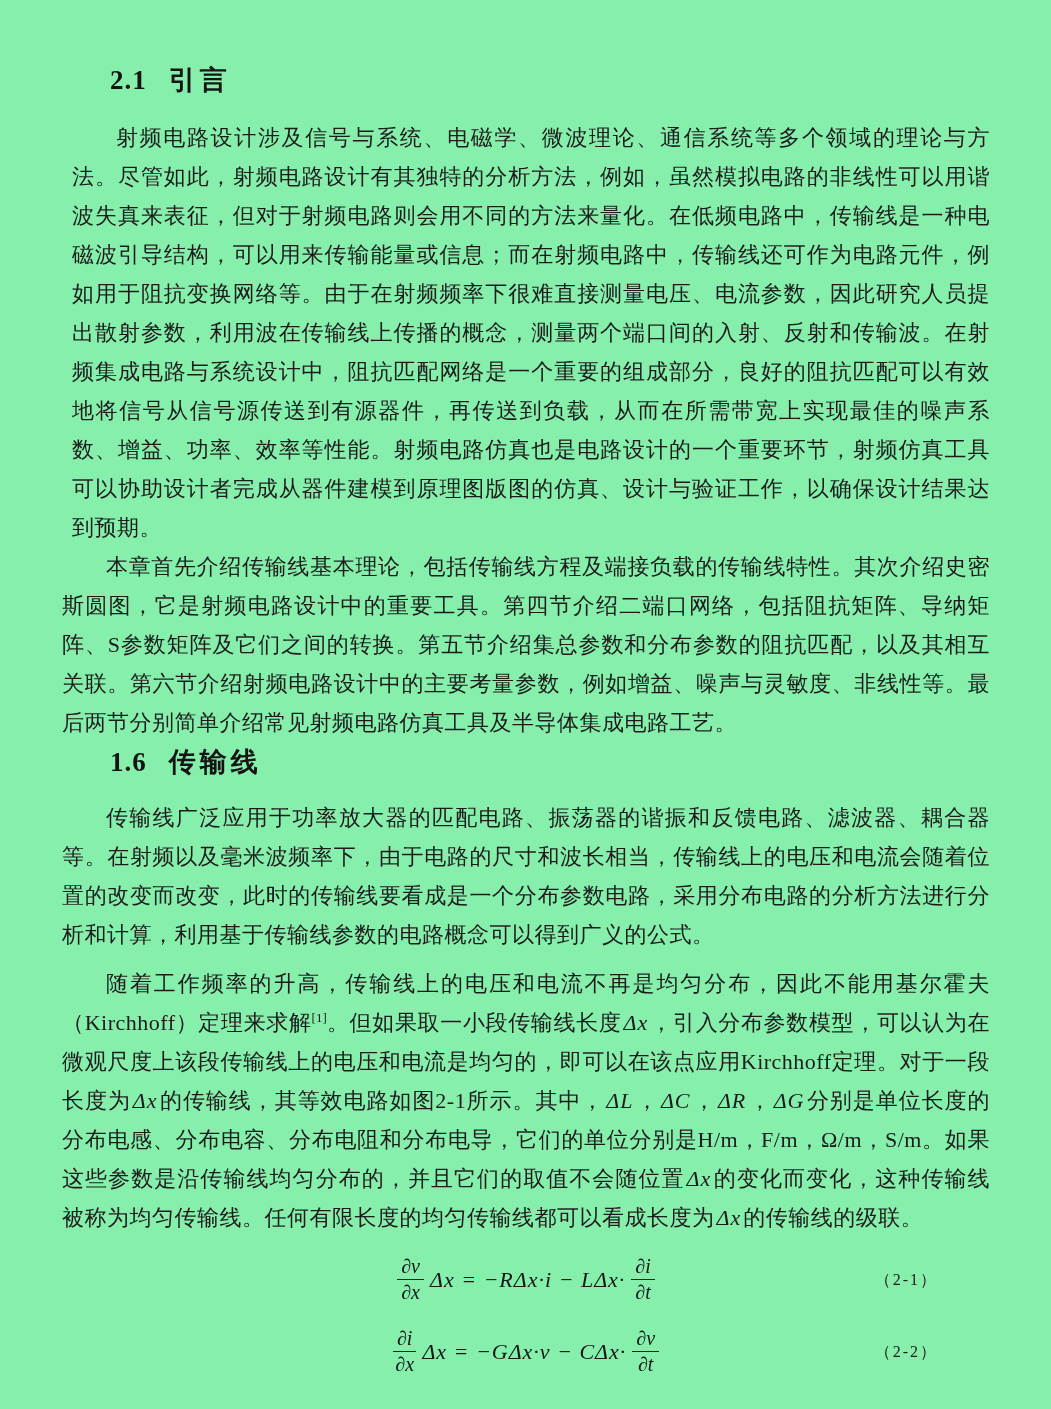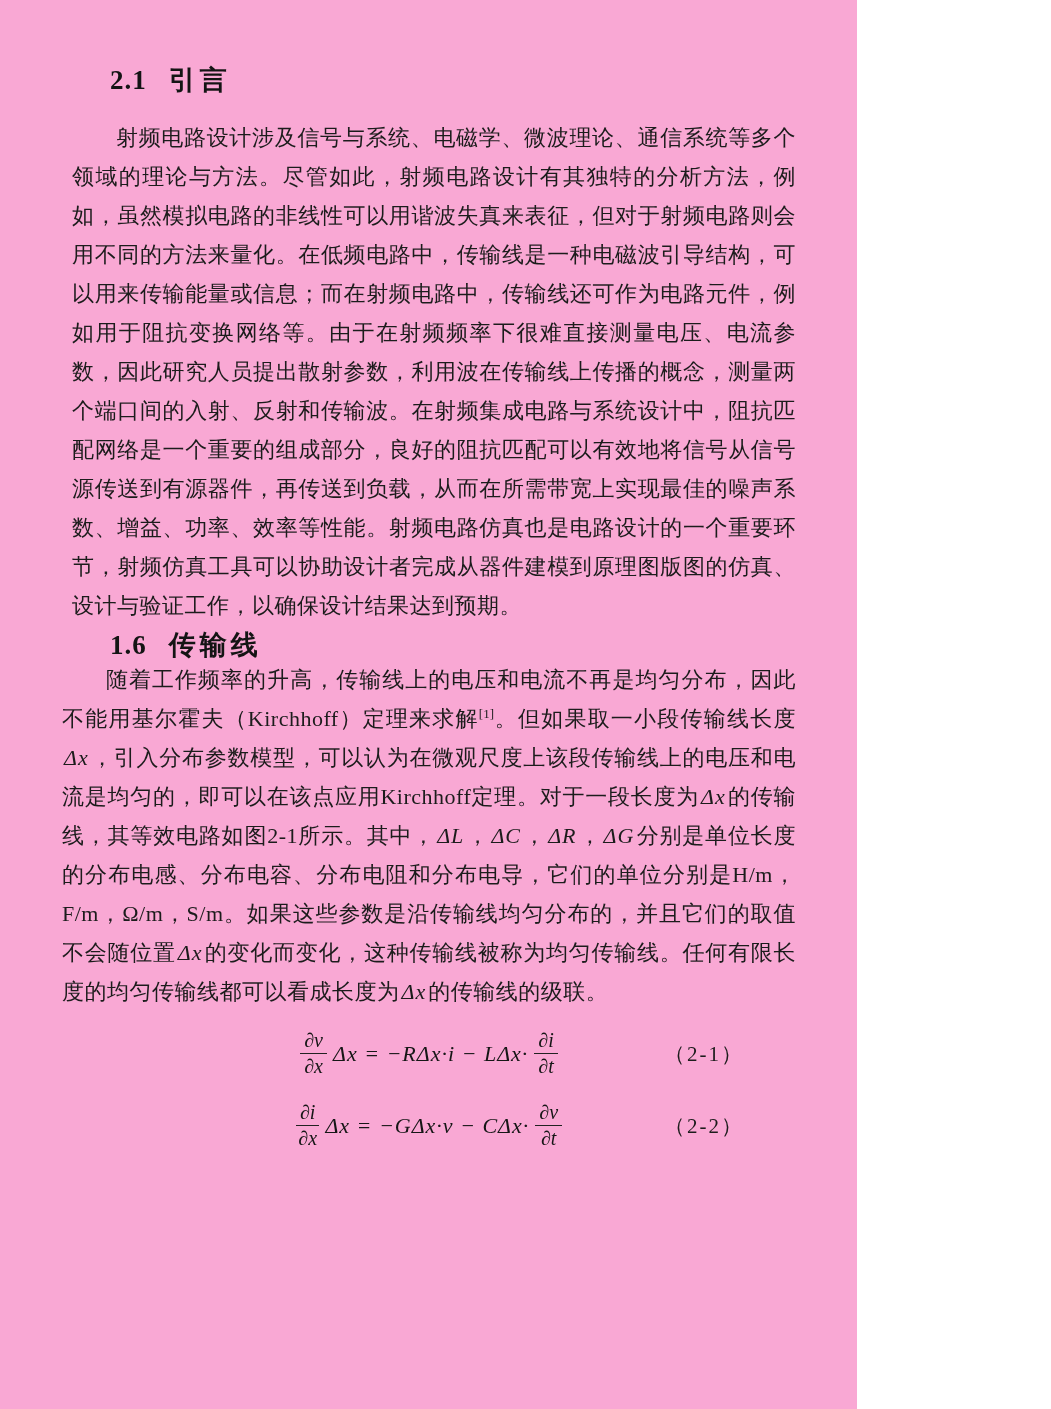--- a/index.html
+++ b/index.html
@@ -1,21 +1,21 @@
 <!DOCTYPE html>
 <html><head>
 <meta charset="utf-8">
 <style>
   html, body { margin: 0; padding: 0; background: #ffffff; }
   body { width: 1051px; height: 1409px; overflow: hidden; }
   .page {
     box-sizing: border-box;
-    width: 857px; height: 1409px;
+    width: 1051px; height: 1409px;
     padding: 66px 61px 10px 62px;
-    background: #f9a8d4;
+    background: #86efac;
     color: #1c1c1c;
     font-family: "Liberation Serif", "DejaVu Serif", serif;
   }
   .sec-heading {
     margin: 0 0 0 48px;
     font-size: 27px;
     font-weight: bold;
     line-height: 1.05;
     letter-spacing: 1px;
     color: #141414;
@@ -35,21 +35,21 @@
     margin: 0;
     font-size: 22px;
     line-height: 39px;
     text-align: justify;
     text-indent: 2em;
     letter-spacing: 0.5px;
     color: #1c1c1c;
   }
   p.body-para.first-after-heading { margin-top: 24px; margin-left: 10px; }
   p.body-para.after-h22 { margin-top: 21px; }
-  p.body-para.after-h221 { }
+  p.body-para.after-h221 { margin-top: 10px; }
   sup.seg-sup { font-size: 13px; line-height: 0; letter-spacing: 0; }
   .seg-var { font-style: italic; letter-spacing: 1px; padding: 0 2px; }
   .equation {
     position: relative;
     margin: 14px 0 0 0;
     height: 58px;
     display: flex;
     align-items: center;
     justify-content: center;
   }
@@ -69,37 +69,39 @@
     vertical-align: middle;
   }
   .frac .num { border-bottom: 1.6px solid #222; padding: 0 4px 1px 4px; }
   .frac .den { padding-top: 1px; }
   .eq-mid { font-style: italic; margin: 16px 6px; letter-spacing: 1px; }
   .eq-label {
     position: absolute;
     right: 52px;
     top: 50%;
     transform: translateY(-50%);
-    font-size: 21px;
+    font-size: 16px;
     letter-spacing: 2px;
     color: #1c1c1c;
   }
 </style>
 </head>
 <body>
 
 <div class="page">
 
   <h2 class="sec-heading"><span class="h-num">2.1</span><span class="h-title">引言</span></h2>
 
   <p class="body-para first-after-heading">射频电路设计涉及信号与系统、电磁学、微波理论、通信系统等多个领域的理论与方法。尽管如此，射频电路设计有其独特的分析方法，例如，虽然模拟电路的非线性可以用谐波失真来表征，但对于射频电路则会用不同的方法来量化。在低频电路中，传输线是一种电磁波引导结构，可以用来传输能量或信息；而在射频电路中，传输线还可作为电路元件，例如用于阻抗变换网络等。由于在射频频率下很难直接测量电压、电流参数，因此研究人员提出散射参数，利用波在传输线上传播的概念，测量两个端口间的入射、反射和传输波。在射频集成电路与系统设计中，阻抗匹配网络是一个重要的组成部分，良好的阻抗匹配可以有效地将信号从信号源传送到有源器件，再传送到负载，从而在所需带宽上实现最佳的噪声系数、增益、功率、效率等性能。射频电路仿真也是电路设计的一个重要环节，射频仿真工具可以协助设计者完成从器件建模到原理图版图的仿真、设计与验证工作，以确保设计结果达到预期。</p>
 
+  <p class="body-para">本章首先介绍传输线基本理论，包括传输线方程及端接负载的传输线特性。其次介绍史密斯圆图，它是射频电路设计中的重要工具。第四节介绍二端口网络，包括阻抗矩阵、导纳矩阵、S参数矩阵及它们之间的转换。第五节介绍集总参数和分布参数的阻抗匹配，以及其相互关联。第六节介绍射频电路设计中的主要考量参数，例如增益、噪声与灵敏度、非线性等。最后两节分别简单介绍常见射频电路仿真工具及半导体集成电路工艺。</p>
 
   <h2 class="sec-heading second"><span class="h-num">1.6</span><span class="h-title">传输线</span></h2>
 
+  <p class="body-para after-h22">传输线广泛应用于功率放大器的匹配电路、振荡器的谐振和反馈电路、滤波器、耦合器等。在射频以及毫米波频率下，由于电路的尺寸和波长相当，传输线上的电压和电流会随着位置的改变而改变，此时的传输线要看成是一个分布参数电路，采用分布电路的分析方法进行分析和计算，利用基于传输线参数的电路概念可以得到广义的公式。</p>
 
 
   <p class="body-para after-h221"><span class="seg-plain">随着工作频率的升高，传输线上的电压和电流不再是均匀分布，因此不能用基尔霍夫（Kirchhoff）定理来求解</span><sup class="seg-sup">[1]</sup><span class="seg-plain">。但如果取一小段传输线长度</span><span class="seg-var">Δx</span><span class="seg-plain">，引入分布参数模型，可以认为在微观尺度上该段传输线上的电压和电流是均匀的，即可以在该点应用Kirchhoff定理。对于一段长度为</span><span class="seg-var">Δx</span><span class="seg-plain">的传输线，其等效电路如图2-1所示。其中，</span><span class="seg-var">ΔL</span><span class="seg-plain">，</span><span class="seg-var">ΔC</span><span class="seg-plain">，</span><span class="seg-var">ΔR</span><span class="seg-plain">，</span><span class="seg-var">ΔG</span><span class="seg-plain">分别是单位长度的分布电感、分布电容、分布电阻和分布电导，它们的单位分别是H/m，F/m，Ω/m，S/m。如果这些参数是沿传输线均匀分布的，并且它们的取值不会随位置</span><span class="seg-var">Δx</span><span class="seg-plain">的变化而变化，这种传输线被称为均匀传输线。任何有限长度的均匀传输线都可以看成长度为</span><span class="seg-var">Δx</span><span class="seg-plain">的传输线的级联。</span></p>
 
 
   <div class="equation">
     <span class="eq-formula">
       <span class="frac">
           <span class="num">∂v</span>
           <span class="den">∂x</span>

